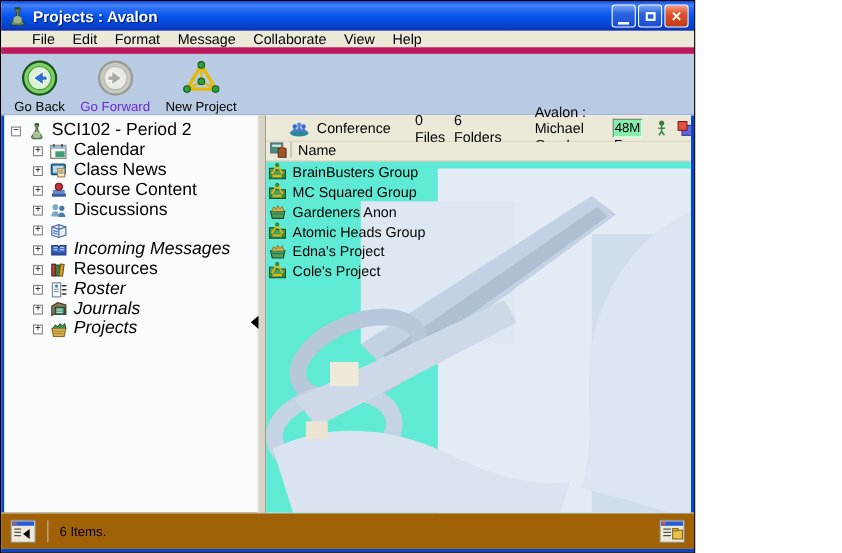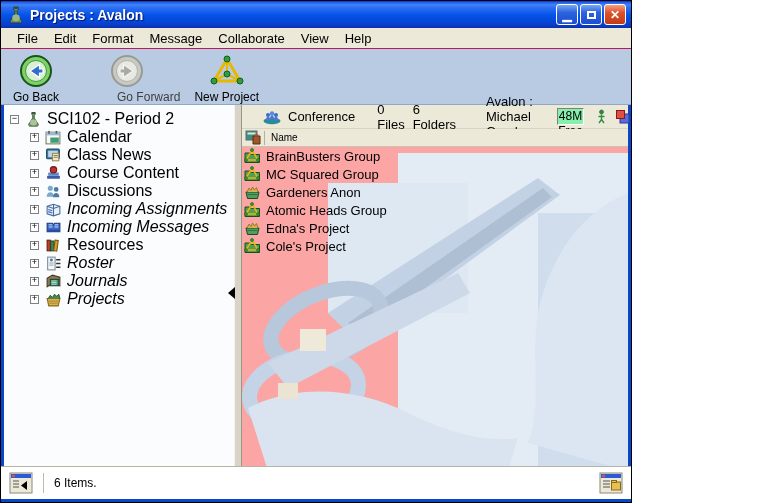--- a/index.html
+++ b/index.html
@@ -18,30 +18,30 @@
   .winbtn { width:22px; height:21px; margin-left:2px; border:1px solid #fff; border-radius:3px;
             display:flex; align-items:center; justify-content:center; color:#fff; font-weight:bold;
             font-size:12px; line-height:1; }
   .winbtn.blue { background: linear-gradient(180deg,#7ba7f0 0%,#2a63e0 40%,#1c4ecf 100%); }
   .winbtn.red  { background: linear-gradient(180deg,#f3a183 0%,#e0512b 40%,#c13a15 100%); }
   .glyph-min { align-self:flex-end; margin-bottom:3px; }
   .glyph-max { width:9px; height:8px; border:2px solid #fff; display:block; }
 
   
   .menubar { height:21px; flex:0 0 21px; background:#ece9d8; display:flex; align-items:center;
-             padding-left:8px; border-bottom:1px solid #be185d; }
+             padding-left:20px; border-bottom:6px solid #be185d; }
   .menu-item { padding:2px 8px; cursor:default; }
 
   
   .toolbar { height:56px; flex:0 0 56px; background:#b9cbe2; display:flex; align-items:flex-start;
              padding:4px 0 0 8px; border-bottom:1px solid #90a8c4; }
   .tbtn { display:flex; flex-direction:column; align-items:center; margin-right:6px; padding:1px 4px; }
   .tbtn .ticn { width:34px; height:34px; }
   .tbtn .tlab { font-size:12px; margin-top:2px; color:#000; white-space:nowrap; }
-  .tbtn.disabled .tlab { color:#404040;margin-left:44px; }
+  .tbtn.disabled .tlab { color:#6d28d9; }
 
   
   .content { flex:1 1 auto; display:flex; min-height:0;
              border-left:3px solid #0a46c8; border-right:3px solid #0a46c8; background:#fff; }
 
   
   .tree { width:230px; flex:0 0 230px; background:#fbfcfe; padding:5px 0 0 2px; overflow:hidden; }
   .trow { display:flex; align-items:center; height:18px; white-space:nowrap; }
   .pbox { width:9px; height:9px; border:1px solid #808080; background:#fff; margin:0 6px 0 0;
           display:inline-flex; align-items:center; justify-content:center;
@@ -67,32 +67,32 @@
   .rh-icon { width:20px; height:17px; margin-right:6px; flex:0 0 20px; }
   .rh-conf { margin-right:22px; }
   .rh-files { margin-right:8px; }
   .rh-folders { margin-right:30px; }
   .rh-user { margin-right:14px; }
   .freebox { background:#86efac; border:1px solid; border-color:#808080 #fff #fff #808080;
              width:96px; height:17px; text-align:center; font-size:12px; line-height:15px; margin-right:10px; }
   .rh-icons { margin-left:auto; display:flex; align-items:center; gap:6px; }
   .rh-small { width:15px; height:15px; }
 
-  .colheader { height:18px; flex:0 0 18px; background:#ece9d8; display:flex; align-items:center;
-               border-bottom:1px solid #c8c4b4; font-size:10px; }
+  .colheader { height:18px; flex:0 0 18px; background:#ece9d8; display:flex; 
+               border-bottom:1px solid #c8c4b4; font-size:13px; }
   .ch-icon { width:17px; height:15px; margin:0 2px 0 3px; }
   .ch-sep { width:1px; height:14px; background:#b4b09c; margin-right:6px; }
 
-  .listarea { flex:1 1 auto; position:relative; overflow:hidden; background:#fca5a5; }
+  .listarea { flex:1 1 auto; position:relative; overflow:hidden; background:#5eead4; }
   .lrow { display:flex; align-items:center; height:18px; padding-left:2px; position:relative; z-index:2; }
   .licon { width:17px; height:16px; margin-right:5px; flex:0 0 17px; }
   .watermark { position:absolute; right:0; top:6px; z-index:1; pointer-events:none; }
 
   
-  .statusbar { height:33px; flex:0 0 33px; background:#ffffff; border-top:1px solid #b8b4a4;
+  .statusbar { height:33px; flex:0 0 33px; background:#a16207; border-top:1px solid #b8b4a4;
                display:flex; align-items:center; padding:0 8px; }
   .sb-btn { width:24px; height:22px; }
   .sb-sep { width:1px; height:20px; background:#c0bcac; margin:0 10px; }
   .sb-text { font-size:12px; flex:1 1 auto; }
   .window-bottom { height:3px; flex:0 0 3px; background:#0a46c8; }
 </style>
 </head>
 <body>
 
 <div class="window">
@@ -233,21 +233,20 @@
       <div class="trow indent2">
         <span class="pbox">+</span>
         <span class="ticon">
           <svg viewBox="0 0 16 16">
               <path d="M2 5 l6-2 6 2 v7 l-6 2 -6-2z" fill="#e8f0f8" stroke="#4a6a9a"></path>
               <path d="M8 3 v11" stroke="#4a6a9a"></path>
               <path d="M2 5 l6 2 6-2" fill="none" stroke="#4a6a9a"></path>
               <path d="M3 8 l4 1.2 M3 10 l4 1.2" stroke="#3a6acc" stroke-width="1"></path>
             </svg>
         </span>
-        <span class="tlabel italic">Incoming Assignments</span>
       </div>
 
       <div class="trow indent2">
         <span class="pbox">+</span>
         <span class="ticon">
           <svg viewBox="0 0 16 16">
               <path d="M2 4 h5 l1 1.5 1-1.5 h5 v8 h-12z" fill="#3a6acc" stroke="#1d3a7a"></path>
               <path d="M3.5 5.5 h3.5 M3.5 7.5 h3.5 M9 5.5 h3.5 M9 7.5 h3.5" stroke="#cfe0f8" stroke-width="0.9"></path>
               <rect x="2" y="10" width="12" height="2" fill="#2a4aa0"></rect>
             </svg>

